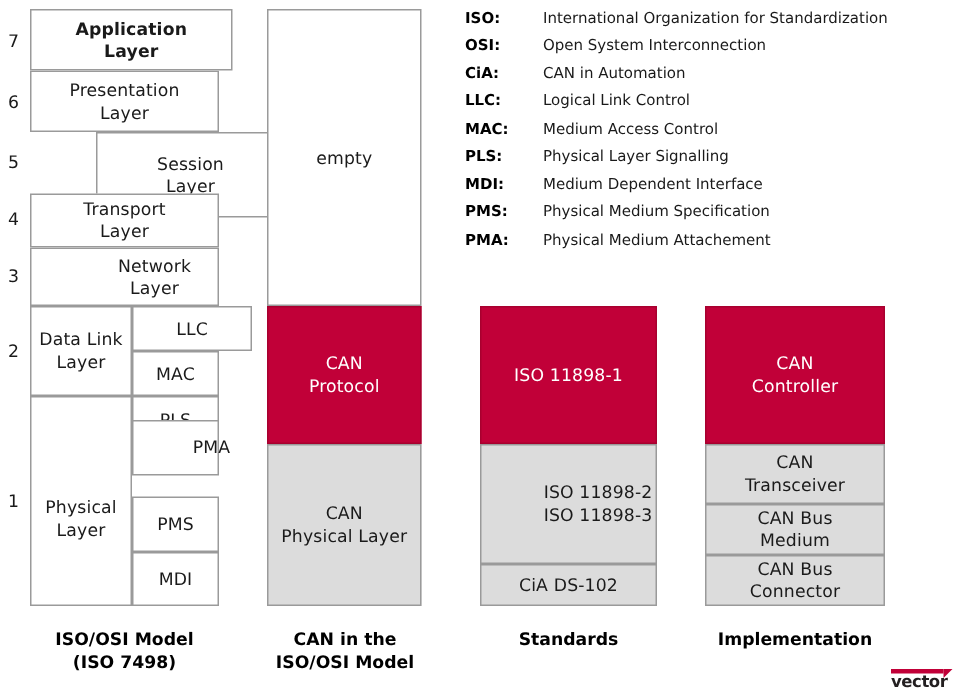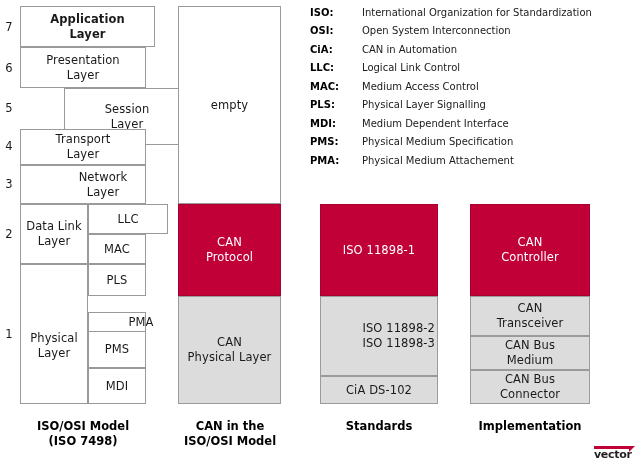--- a/index.html
+++ b/index.html
@@ -167,21 +167,21 @@
 
   <div class="box" style="left:88px; top:204px; width:80px; height:30px;">
     <span class="inner">LLC</span>
   </div>
   <div class="box" style="left:88px; top:234px; width:58px; height:30px;">
     <span class="inner">MAC</span>
   </div>
   <div class="box" style="left:88px; top:264px; width:58px; height:32px;">
     <span class="inner">PLS</span>
   </div>
-  <div class="box" style="left:88px; top:312px; width:58px; height:20px;padding-left:48px;">
+  <div class="box" style="left:88px; top:280px; width:58px; height:37px;padding-left:48px;">
     <span class="inner">PMA</span>
   </div>
   <div class="box" style="left:88px; top:331px; width:58px; height:37px;">
     <span class="inner">PMS</span>
   </div>
   <div class="box" style="left:88px; top:368px; width:58px; height:36px;">
     <span class="inner">MDI</span>
   </div>
 
   <div class="caption" style="left:13px; top:419px; width:140px;">

